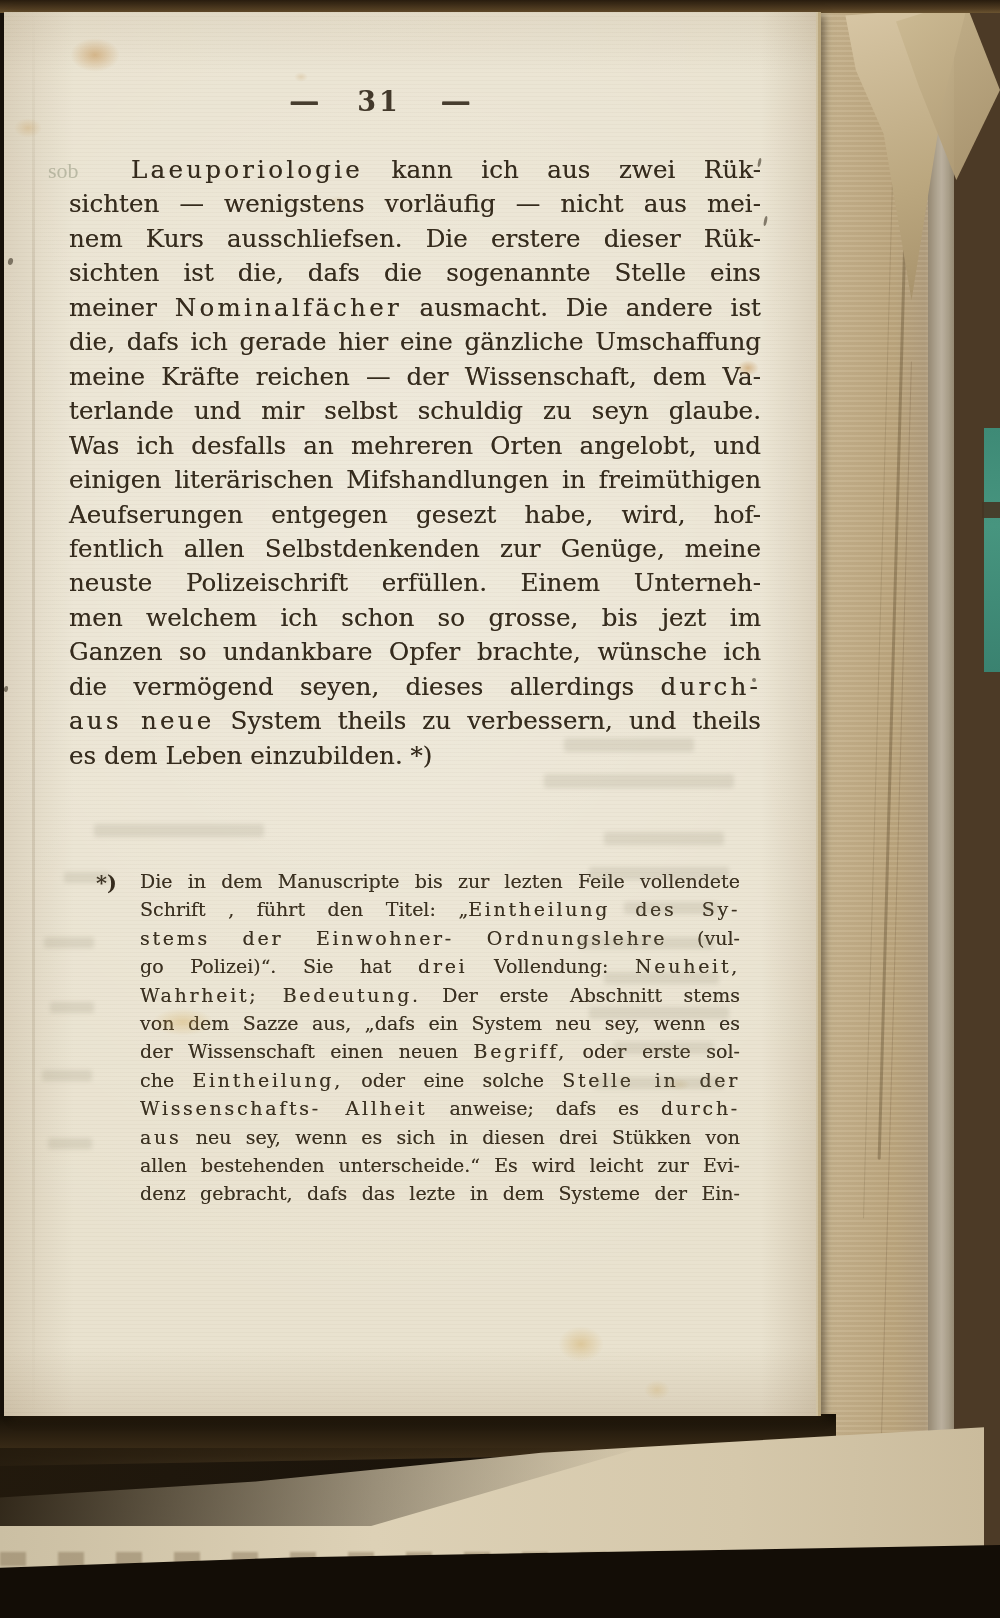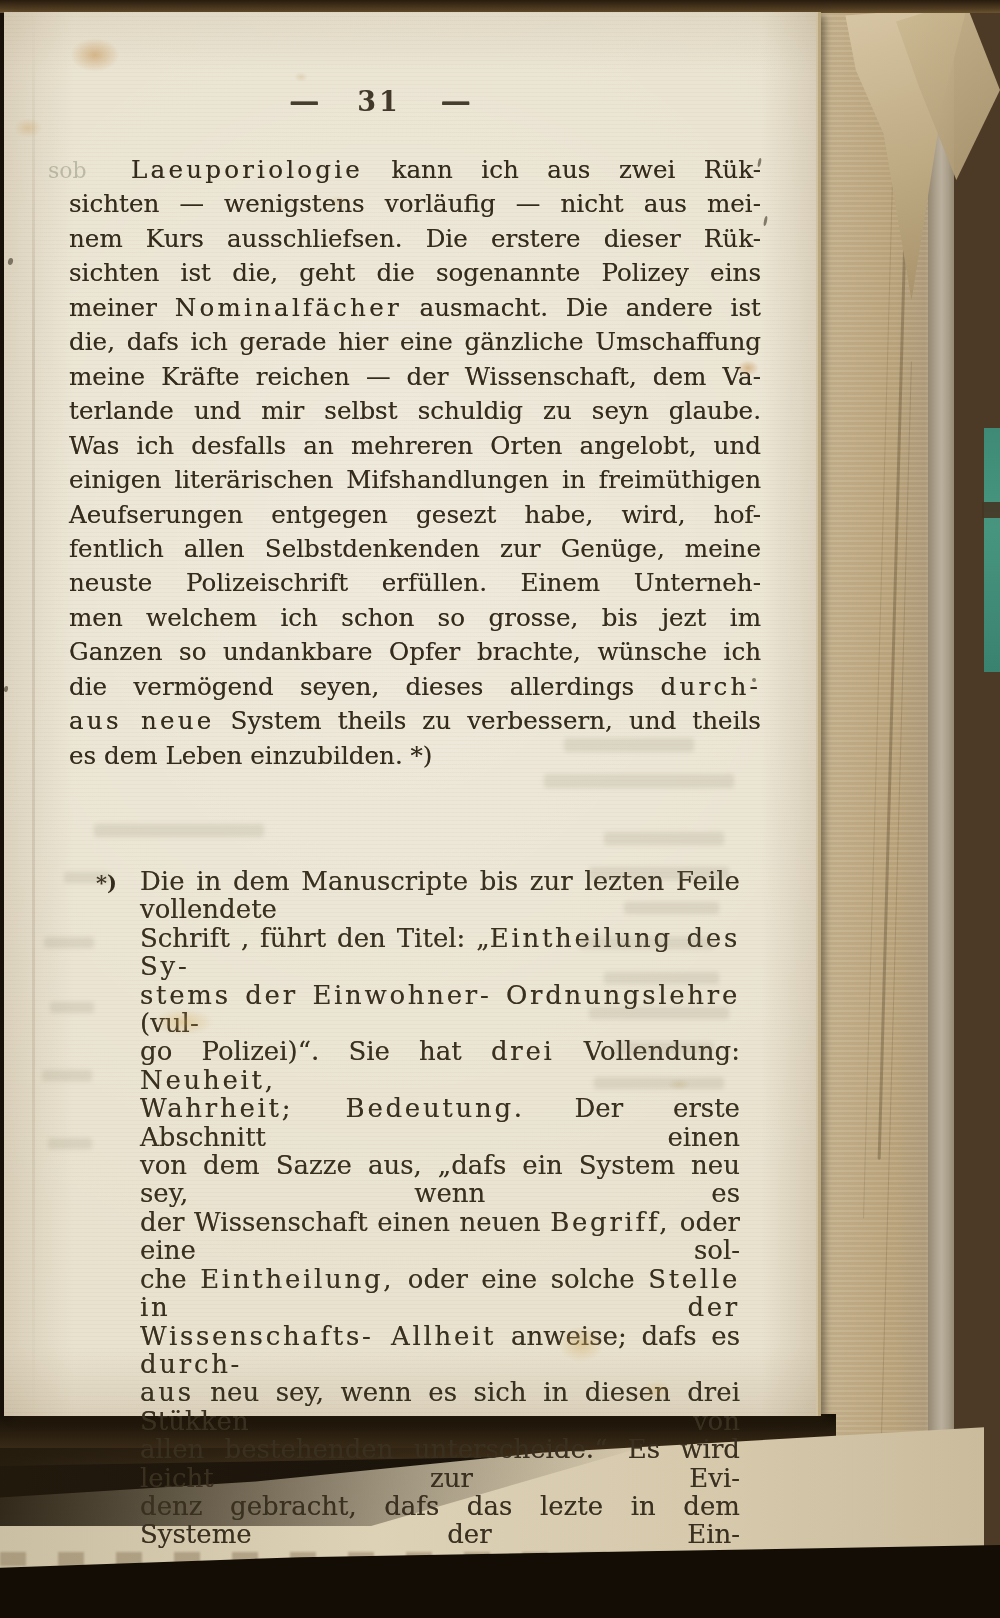--- a/index.html
+++ b/index.html
@@ -117,21 +117,21 @@
     white-space:normal;text-shadow:0 0 .5px rgba(53,43,29,.6);
   }
   .line.left{text-align-last:left;}
   .line.indent{text-indent:62px;}
   .body-text .seg.sp{letter-spacing:3.2px;}
   .fn-marker{
     position:absolute;left:92px;top:858px;font-size:21px;font-weight:bold;color:#352b1d;
   }
   .fn-lines{position:absolute;left:136px;right:76px;top:855px;color:#3a3020;}
   .fn-lines .line{
-    font-size:26px;line-height:28.4px;text-align:justify;text-align-last:justify;
+    font-size:19px;line-height:28.4px;text-align:justify;text-align-last:justify;
     text-shadow:0 0 .4px rgba(58,48,32,.55);
   }
   .fn-lines .seg.sp{letter-spacing:2.7px;}
   
   .stain{position:absolute;border-radius:50%;pointer-events:none;}
   .ghost{position:absolute;background:rgba(128,125,98,.16);filter:blur(2px);border-radius:3px;pointer-events:none;}
   .ghost-word{
     position:absolute;color:rgba(110,118,92,.38);filter:blur(.6px);
     font-size:22px;pointer-events:none;font-family:"DejaVu Serif",serif;
   }
@@ -156,27 +156,27 @@
   <div class="band-shadow"></div>
   <div class="bottom-dark"></div>
 
   <div class="page">
     <div class="pagenum">
       <span class="dash">—</span>
       <span class="num">31</span>
       <span class="dash">—</span>
     </div>
 
-    <div class="ghost-word" style="left:44px;top:146px;">sob</div>
+    <div class="ghost-word" style="left:44px;top:146px;font-family:Liberation Serif, serif;">sob</div>
 
     <div class="body-text">
         <div class="line indent"><span class="seg sp">Laeuporiologie</span><span class="seg"> kann ich aus zwei Rük-</span></div>
         <div class="line"><span class="seg">sichten — wenigstens vorläufig — nicht aus mei-</span></div>
         <div class="line"><span class="seg">nem Kurs ausschliefsen.  Die erstere dieser Rük-</span></div>
-        <div class="line"><span class="seg">sichten ist die, geht die sogenannte Polizey eins</span></div>
+        <div class="line"><span class="seg">sichten ist die, dafs die sogenannte Stelle eins</span></div>
         <div class="line"><span class="seg">meiner </span><span class="seg sp">Nominalfächer</span><span class="seg"> ausmacht.  Die andere ist</span></div>
         <div class="line"><span class="seg">die, dafs ich gerade hier eine gänzliche Umschaffung</span></div>
         <div class="line"><span class="seg">meine Kräfte reichen — der Wissenschaft, dem Va-</span></div>
         <div class="line"><span class="seg">terlande und mir selbst schuldig zu seyn glaube.</span></div>
         <div class="line"><span class="seg">Was ich desfalls an mehreren Orten angelobt, und</span></div>
         <div class="line"><span class="seg">einigen literärischen Mifshandlungen in freimüthigen</span></div>
         <div class="line"><span class="seg">Aeufserungen entgegen gesezt habe, wird, hof-</span></div>
         <div class="line"><span class="seg">fentlich allen Selbstdenkenden zur Genüge, meine</span></div>
         <div class="line"><span class="seg">neuste Polizeischrift erfüllen.  Einem Unterneh-</span></div>
         <div class="line"><span class="seg">men welchem ich schon so grosse, bis jezt im</span></div>
@@ -185,23 +185,23 @@
         <div class="line"><span class="seg sp">aus neue</span><span class="seg"> System theils zu verbessern, und theils</span></div>
         <div class="line left"><span class="seg">es dem Leben einzubilden. *)</span></div>
       </div>
 
     <div class="fn-marker">*)</div>
     <div class="fn-lines">
         <div class="line"><span class="seg">Die in dem Manuscripte bis zur lezten Feile vollendete</span></div>
         <div class="line"><span class="seg">Schrift , führt den Titel:  „</span><span class="seg sp">Eintheilung des Sy-</span></div>
         <div class="line"><span class="seg sp">stems der Einwohner- Ordnungslehre</span><span class="seg"> (vul-</span></div>
         <div class="line"><span class="seg">go Polizei)“.  Sie hat </span><span class="seg sp">drei</span><span class="seg"> Vollendung: </span><span class="seg sp">Neuheit,</span></div>
-        <div class="line"><span class="seg sp">Wahrheit; Bedeutung.</span><span class="seg">  Der erste Abschnitt einen</span></div>
+        <div class="line"><span class="seg sp">Wahrheit; Bedeutung.</span><span class="seg">  Der erste Abschnitt stems</span></div>
         <div class="line"><span class="seg">von dem Sazze aus, „dafs ein System neu sey, wenn es</span></div>
-        <div class="line"><span class="seg">der Wissenschaft einen neuen </span><span class="seg sp">Begriff,</span><span class="seg"> oder eine sol-</span></div>
+        <div class="line"><span class="seg">der Wissenschaft einen neuen </span><span class="seg sp">Begriff,</span><span class="seg"> oder erste sol-</span></div>
         <div class="line"><span class="seg">che </span><span class="seg sp">Eintheilung,</span><span class="seg"> oder eine solche </span><span class="seg sp">Stelle in der</span></div>
         <div class="line"><span class="seg sp">Wissenschafts- Allheit</span><span class="seg"> anweise; dafs es </span><span class="seg sp">durch-</span></div>
         <div class="line"><span class="seg sp">aus</span><span class="seg"> neu sey, wenn es sich in diesen drei Stükken von</span></div>
         <div class="line"><span class="seg">allen bestehenden unterscheide.“ Es wird leicht zur Evi-</span></div>
         <div class="line"><span class="seg">denz gebracht, dafs das lezte in dem Systeme der Ein-</span></div>
       </div>
   <div class="stain" style="left: 66px; top: 26px; width: 50px; height: 34px; opacity: 0.5; background: radial-gradient(rgb(192, 138, 69), transparent 70%);"></div>
       <div class="stain" style="left: 10px; top: 106px; width: 28px; height: 20px; opacity: 0.32; background: radial-gradient(rgb(201, 154, 85), transparent 70%);"></div>
       <div class="stain" style="left: 733px; top: 348px; width: 22px; height: 16px; opacity: 0.5; background: radial-gradient(rgb(192, 138, 69), transparent 70%);"></div>
       <div class="stain" style="left: 325px; top: 184px; width: 18px; height: 11px; opacity: 0.28; background: radial-gradient(rgb(184, 154, 102), transparent 70%);"></div>

